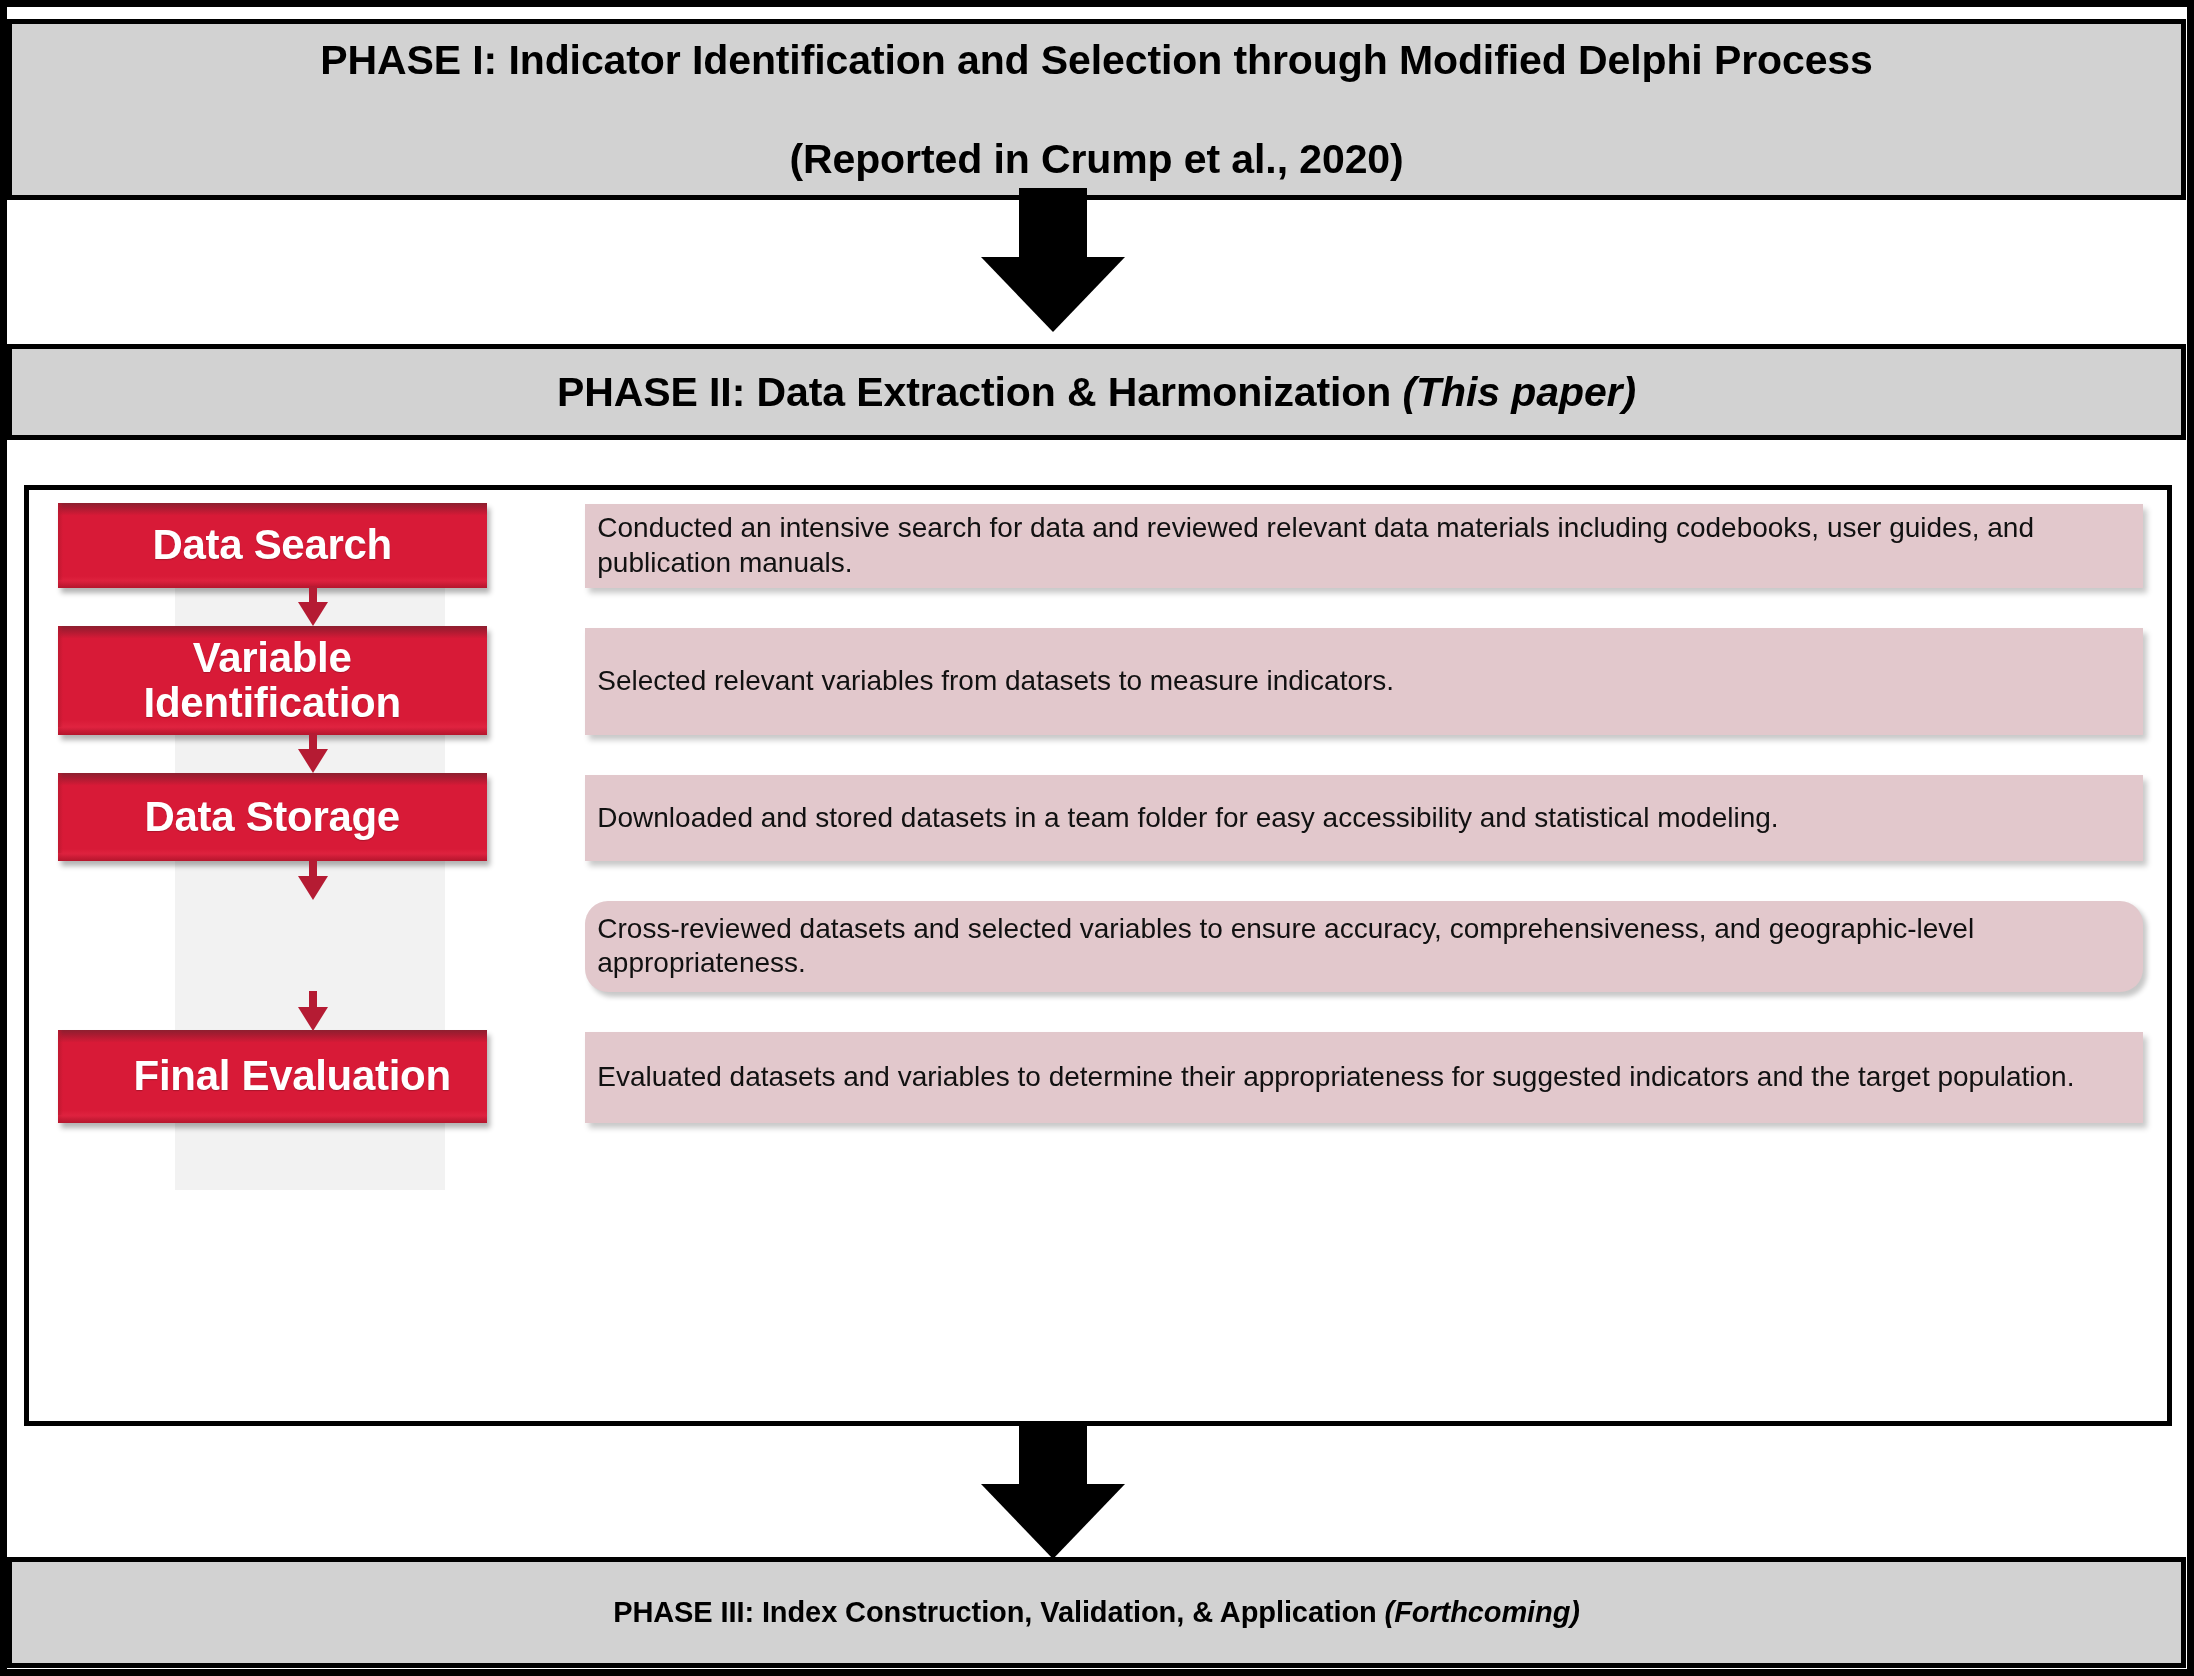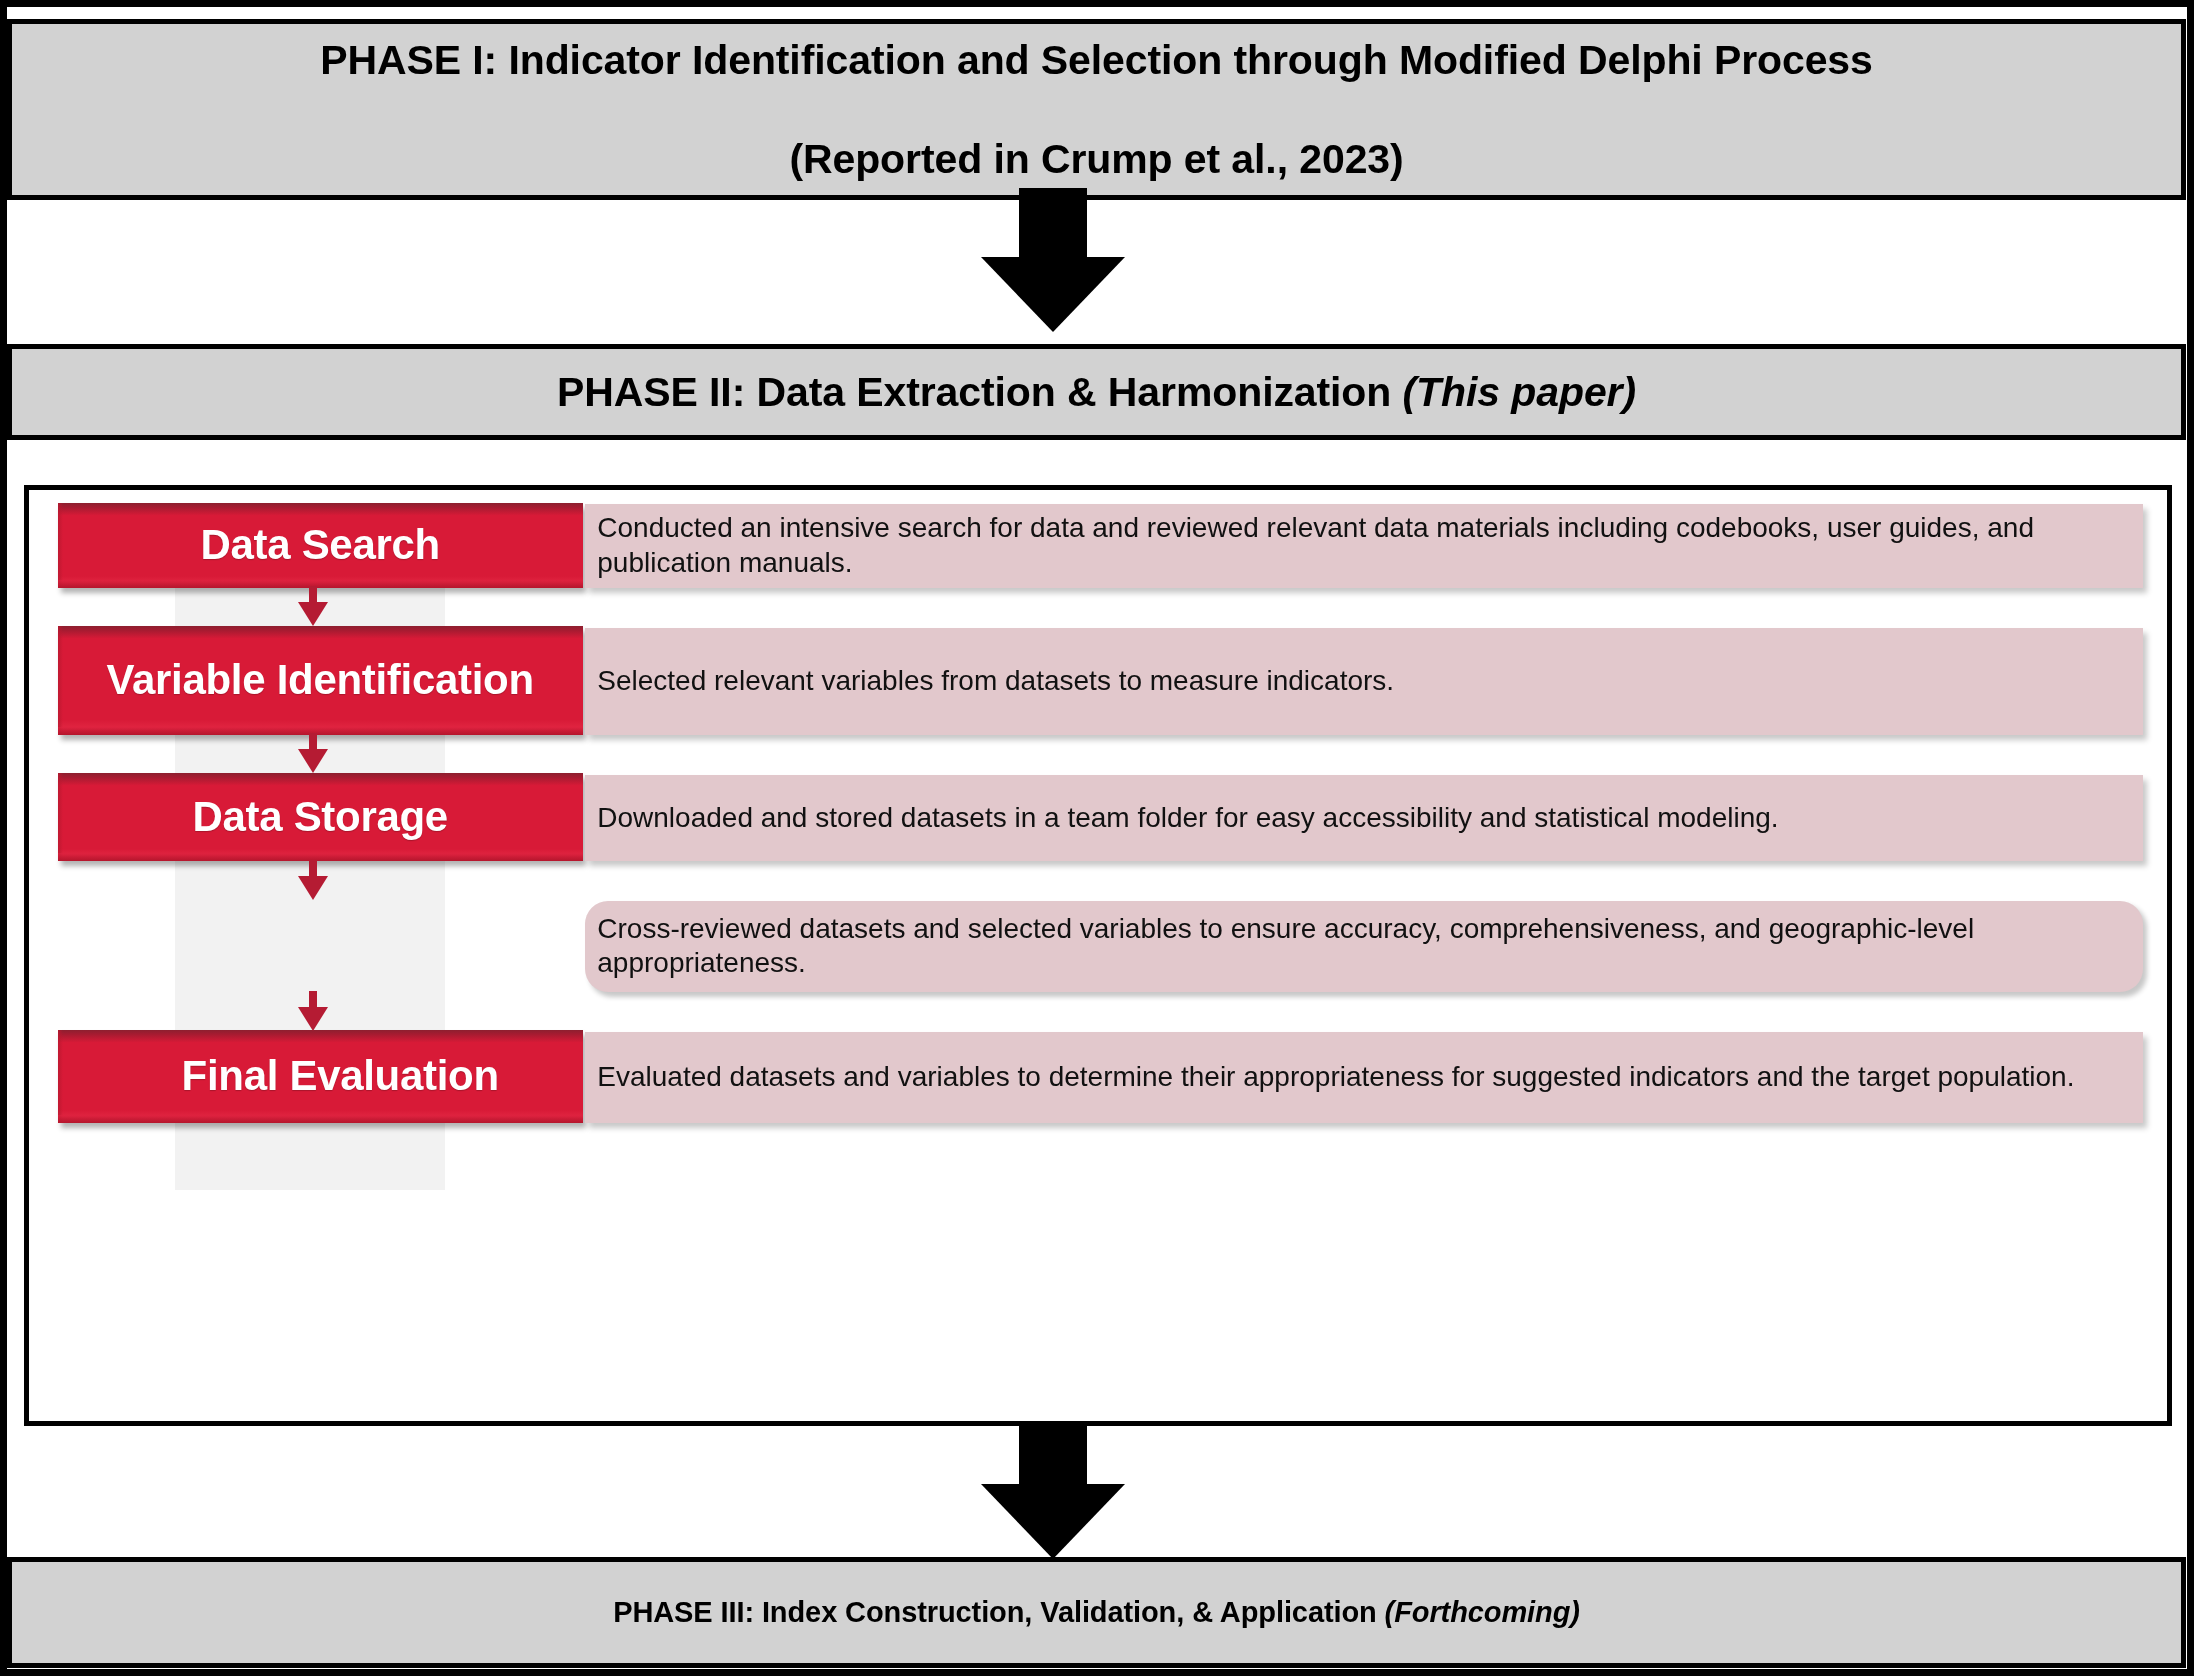--- a/index.html
+++ b/index.html
@@ -92,21 +92,21 @@
 
   
   .step-row{
     position:absolute;
     left:29px;
     width:2085px;
   }
   .step-label{
     position:absolute;
     left:0; top:0;
-    width:525px;
+    width:429px;
     height:100%;
     background:linear-gradient(to bottom,
         #8d1f2f 0px, #a81b31 4px, #cc1935 10.3px,
         #d81a37 40%, #d81a37 82%, #d1success 82%, #d61b38 100%);
     box-shadow:3.4px 4.6px 5.2px rgba(0,0,0,0.30);
     box-sizing:border-box;
     display:flex;align-items:center;justify-content:center;
     text-align:center;
     overflow:hidden;
   }
@@ -201,21 +201,21 @@
     z-index:0;
   }
 </style>
 </head>
 <body>
 
 <div class="canvas">
 
   <div class="phase-banner" id="phase1" style="background: rgb(210, 210, 210);">
     <div class="line l1">PHASE I: Indicator Identification and Selection through Modified Delphi Process</div>
-    <div class="line l2">(Reported in Crump et al., 2023)</div>
+    <div class="line l2">(Reported in Crump et al., 2020)</div>
   </div>
 
   <div class="block-arrow" id="arrow-1">
     <div class="shaft" style="background: rgb(0, 0, 0);"></div>
     <div class="head" style="border-top-color: rgb(0, 0, 0);"></div>
   </div>
 
   <div class="phase-banner" id="phase2" style="background: rgb(210, 210, 210);">
     <div class="line"><span>PHASE II: Data Extraction &amp; Harmonization </span><span class="ital">(This paper)</span></div>
   </div>

